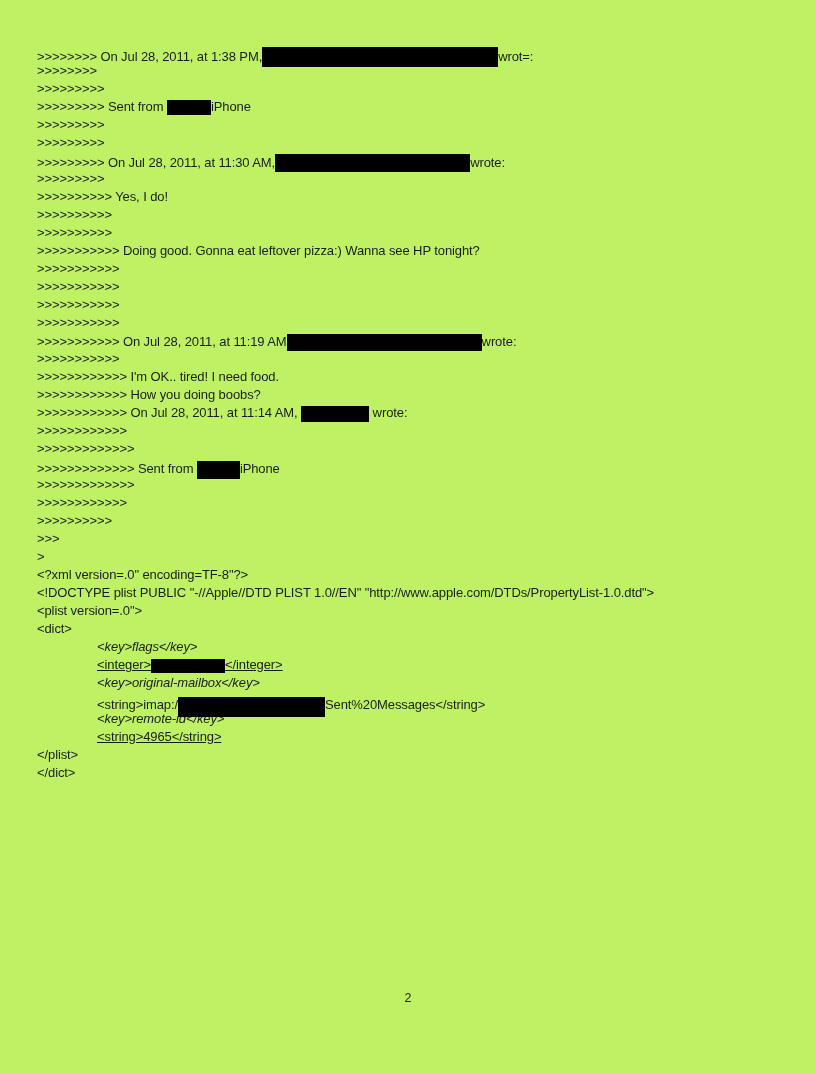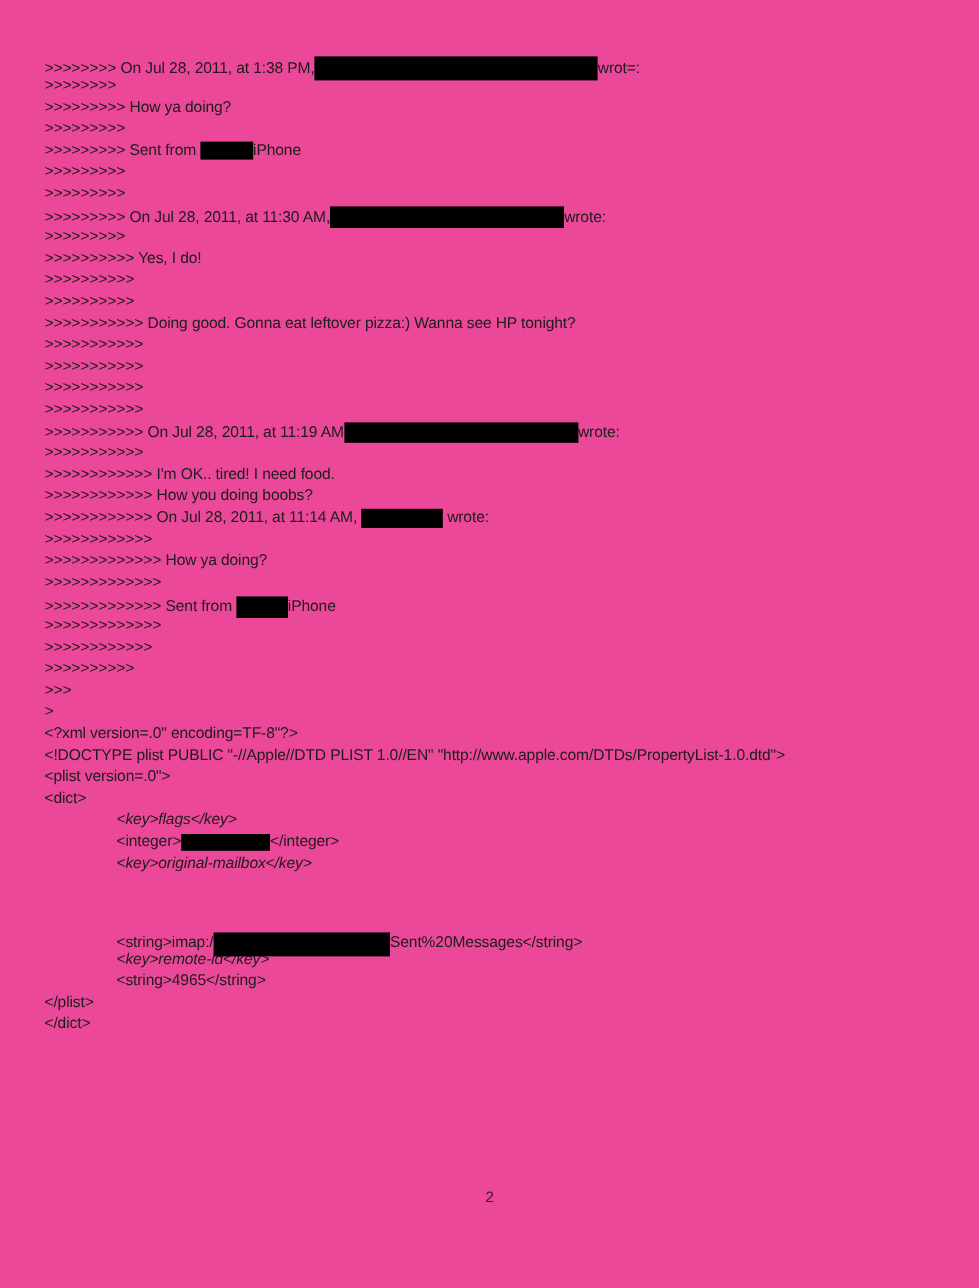--- a/index.html
+++ b/index.html
@@ -1,20 +1,20 @@
 <!DOCTYPE html>
 <html><head>
 <meta charset="utf-8">
 <style>
   html, body { margin: 0; padding: 0; background: #e8e8e8; }
   .page {
     position: relative;
     width: 816px;
     height: 1073px;
-    background: #ec4899;
+    background: #bef264;
     font-family: "Liberation Sans", sans-serif;
     color: #1c1c1c;
     overflow: hidden;
     margin: 0 auto;
   }
   .content {
     position: absolute;
     left: 37px;
     top: 44px;
     right: 10px;
@@ -52,57 +52,55 @@
     margin-top: 28px;
   }
 </style>
 </head>
 <body>
 
 <div class="page">
   <div class="content">
       <div class="line"><span>&gt;&gt;&gt;&gt;&gt;&gt;&gt;&gt; On Jul 28, 2011, at 1:38 PM,</span><span class="redaction" style="width: 236px; height: 20px; background: rgb(0, 0, 0); top: 3px;"></span><span>wrot=:</span></div>
       <div class="line"><span>&gt;&gt;&gt;&gt;&gt;&gt;&gt;&gt;</span></div>
-      <div class="line"><span>&gt;&gt;&gt;&gt;&gt;&gt;&gt;&gt;&gt; How ya doing?</span></div>
       <div class="line"><span>&gt;&gt;&gt;&gt;&gt;&gt;&gt;&gt;&gt;</span></div>
       <div class="line"><span>&gt;&gt;&gt;&gt;&gt;&gt;&gt;&gt;&gt; Sent from </span><span class="redaction" style="width: 44px; height: 15px; background: rgb(0, 0, 0); top: 1px;"></span><span>iPhone</span></div>
       <div class="line"><span>&gt;&gt;&gt;&gt;&gt;&gt;&gt;&gt;&gt;</span></div>
       <div class="line"><span>&gt;&gt;&gt;&gt;&gt;&gt;&gt;&gt;&gt;</span></div>
       <div class="line"><span>&gt;&gt;&gt;&gt;&gt;&gt;&gt;&gt;&gt; On Jul 28, 2011, at 11:30 AM,</span><span class="redaction" style="width: 195px; height: 18px; background: rgb(0, 0, 0); top: 2px;"></span><span>wrote:</span></div>
       <div class="line"><span>&gt;&gt;&gt;&gt;&gt;&gt;&gt;&gt;&gt;</span></div>
       <div class="line"><span>&gt;&gt;&gt;&gt;&gt;&gt;&gt;&gt;&gt;&gt; Yes, I do!</span></div>
       <div class="line"><span>&gt;&gt;&gt;&gt;&gt;&gt;&gt;&gt;&gt;&gt;</span></div>
       <div class="line"><span>&gt;&gt;&gt;&gt;&gt;&gt;&gt;&gt;&gt;&gt;</span></div>
       <div class="line"><span>&gt;&gt;&gt;&gt;&gt;&gt;&gt;&gt;&gt;&gt;&gt; Doing good. Gonna eat leftover pizza:) Wanna see HP tonight?</span></div>
       <div class="line"><span>&gt;&gt;&gt;&gt;&gt;&gt;&gt;&gt;&gt;&gt;&gt;</span></div>
       <div class="line"><span>&gt;&gt;&gt;&gt;&gt;&gt;&gt;&gt;&gt;&gt;&gt;</span></div>
       <div class="line"><span>&gt;&gt;&gt;&gt;&gt;&gt;&gt;&gt;&gt;&gt;&gt;</span></div>
       <div class="line"><span>&gt;&gt;&gt;&gt;&gt;&gt;&gt;&gt;&gt;&gt;&gt;</span></div>
       <div class="line"><span>&gt;&gt;&gt;&gt;&gt;&gt;&gt;&gt;&gt;&gt;&gt; On Jul 28, 2011, at 11:19 AM</span><span class="redaction" style="width: 195px; height: 17px; background: rgb(0, 0, 0); top: 2px;"></span><span>wrote:</span></div>
       <div class="line"><span>&gt;&gt;&gt;&gt;&gt;&gt;&gt;&gt;&gt;&gt;&gt;</span></div>
       <div class="line"><span>&gt;&gt;&gt;&gt;&gt;&gt;&gt;&gt;&gt;&gt;&gt;&gt; I'm OK.. tired! I need food.</span></div>
       <div class="line"><span>&gt;&gt;&gt;&gt;&gt;&gt;&gt;&gt;&gt;&gt;&gt;&gt; How you doing boobs?</span></div>
       <div class="line"><span>&gt;&gt;&gt;&gt;&gt;&gt;&gt;&gt;&gt;&gt;&gt;&gt; On Jul 28, 2011, at 11:14 AM, </span><span class="redaction" style="width: 68px; height: 16px; background: rgb(0, 0, 0); top: 2px;"></span><span> wrote:</span></div>
       <div class="line"><span>&gt;&gt;&gt;&gt;&gt;&gt;&gt;&gt;&gt;&gt;&gt;&gt;</span></div>
-      <div class="line"><span>&gt;&gt;&gt;&gt;&gt;&gt;&gt;&gt;&gt;&gt;&gt;&gt;&gt; How ya doing?</span></div>
       <div class="line"><span>&gt;&gt;&gt;&gt;&gt;&gt;&gt;&gt;&gt;&gt;&gt;&gt;&gt;</span></div>
       <div class="line"><span>&gt;&gt;&gt;&gt;&gt;&gt;&gt;&gt;&gt;&gt;&gt;&gt;&gt; Sent from </span><span class="redaction" style="width: 43px; height: 18px; background: rgb(0, 0, 0); top: 3px;"></span><span>iPhone</span></div>
       <div class="line"><span>&gt;&gt;&gt;&gt;&gt;&gt;&gt;&gt;&gt;&gt;&gt;&gt;&gt;</span></div>
       <div class="line"><span>&gt;&gt;&gt;&gt;&gt;&gt;&gt;&gt;&gt;&gt;&gt;&gt;</span></div>
       <div class="line"><span>&gt;&gt;&gt;&gt;&gt;&gt;&gt;&gt;&gt;&gt;</span></div>
       <div class="line"><span>&gt;&gt;&gt;</span></div>
       <div class="line"><span>&gt;</span></div>
       <div class="line"><span>&lt;?xml version=.0" encoding=TF-8"?&gt;</span></div>
       <div class="line"><span>&lt;!DOCTYPE plist PUBLIC "-//Apple//DTD PLIST 1.0//EN" "http://www.apple.com/DTDs/PropertyList-1.0.dtd"&gt;</span></div>
       <div class="line"><span>&lt;plist version=.0"&gt;</span></div>
       <div class="line"><span>&lt;dict&gt;</span></div>
       <div class="line" style="padding-left: 60px; font-style: italic;"><span>&lt;key&gt;flags&lt;/key&gt;</span></div>
-      <div class="line" style="padding-left: 60px;"><span>&lt;integer&gt;</span><span class="redaction" style="width: 74px; height: 14px; background: rgb(0, 0, 0); top: 1px;"></span><span>&lt;/integer&gt;</span></div>
+      <div class="line" style="padding-left: 60px; text-decoration: underline;"><span>&lt;integer&gt;</span><span class="redaction" style="width: 74px; height: 14px; background: rgb(0, 0, 0); top: 1px;"></span><span>&lt;/integer&gt;</span></div>
       <div class="line" style="padding-left: 60px; font-style: italic;"><span>&lt;key&gt;original-mailbox&lt;/key&gt;</span></div>
-      <div class="line" style="padding-left: 60px; margin-top: 44px;"><span>&lt;string&gt;imap:/</span><span class="redaction" style="width: 147px; height: 20px; background: rgb(0, 0, 0); top: 5px;"></span><span>Sent%20Messages&lt;/string&gt;</span></div>
+      <div class="line" style="padding-left: 60px;"><span>&lt;string&gt;imap:/</span><span class="redaction" style="width: 147px; height: 20px; background: rgb(0, 0, 0); top: 5px;"></span><span>Sent%20Messages&lt;/string&gt;</span></div>
       <div class="line" style="padding-left: 60px; font-style: italic;"><span>&lt;key&gt;remote-id&lt;/key&gt;</span></div>
-      <div class="line" style="padding-left: 60px;"><span>&lt;string&gt;4965&lt;/string&gt;</span></div>
+      <div class="line" style="padding-left: 60px; text-decoration: underline;"><span>&lt;string&gt;4965&lt;/string&gt;</span></div>
       <div class="line"><span>&lt;/plist&gt;</span></div>
       <div class="line"><span>&lt;/dict&gt;</span></div>
     </div>
   <div class="page-number">2</div>
   <div class="bates">EFTA_R1_01235775</div>
 </div>
 
 </body></html>

